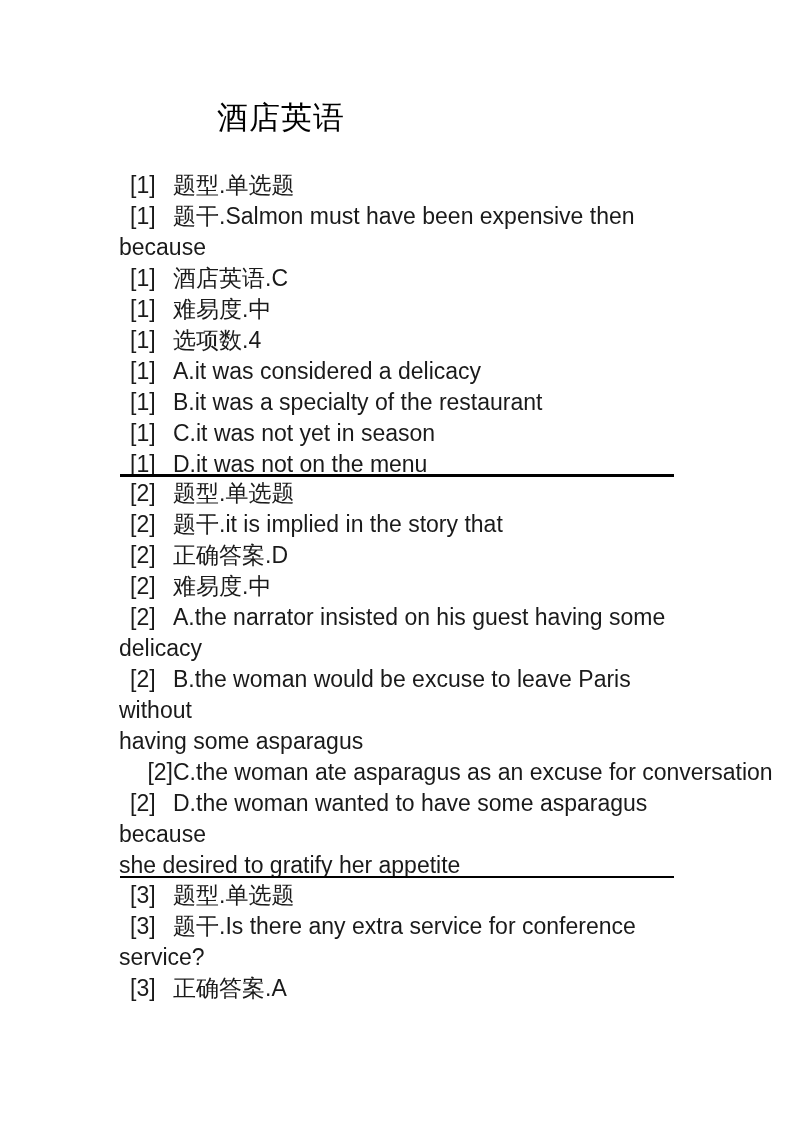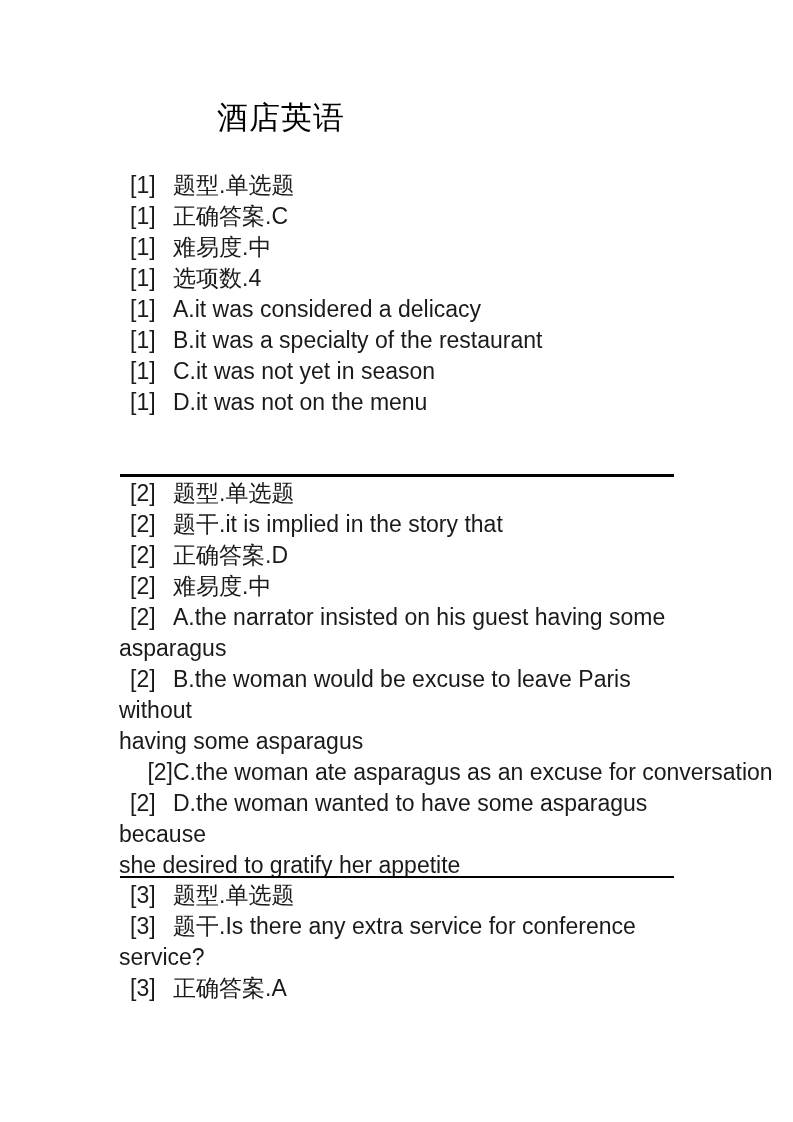--- a/index.html
+++ b/index.html
@@ -23,38 +23,39 @@
 </style>
 </head>
 <body>
 
 <div class="page">
 
   <div class="title">酒店英语</div>
 
   <div class="section" style="top:170px;">
     <p class="line"><span class="num">[1]</span><span class="txt">题型.单选题</span></p>
-    <p class="line"><span class="num">[1]</span><span class="txt">正确答案.C</span></p>
+    <p class="line"><span class="num">[1]</span><span class="txt">题干.Salmon must have been expensive then because</span></p>
+    <p class="line"><span class="num">[1]</span><span class="txt">酒店英语.C</span></p>
     <p class="line"><span class="num">[1]</span><span class="txt">难易度.中</span></p>
     <p class="line"><span class="num">[1]</span><span class="txt">选项数.4</span></p>
     <p class="line"><span class="num">[1]</span><span class="txt">A.it was considered a delicacy</span></p>
     <p class="line"><span class="num">[1]</span><span class="txt">B.it was a specialty of the restaurant</span></p>
     <p class="line"><span class="num">[1]</span><span class="txt">C.it was not yet in season</span></p>
     <p class="line"><span class="num">[1]</span><span class="txt">D.it was not on the menu</span></p>
   </div>
 
   <div class="rule" style="top:474px; height:3px;"></div>
 
   <div class="section" style="top:478px;">
     <p class="line"><span class="num">[2]</span><span class="txt">题型.单选题</span></p>
     <p class="line"><span class="num">[2]</span><span class="txt">题干.it is implied in the story that</span></p>
     <p class="line"><span class="num">[2]</span><span class="txt">正确答案.D</span></p>
     <p class="line"><span class="num">[2]</span><span class="txt">难易度.中</span></p>
     <p class="line"><span class="num">[2]</span><span class="txt">A.the narrator insisted on his guest having some</span></p>
-    <p class="line wrap">asparagus</p>
+    <p class="line wrap">delicacy</p>
     <p class="line"><span class="num">[2]</span><span class="txt">B.the woman would be excuse to leave Paris without</span></p>
     <p class="line wrap">having some asparagus</p>
     <p class="line" style="white-space:nowrap;text-align:right;"><span class="num">[2]</span><span class="txt">C.the woman ate asparagus as an excuse for conversation</span></p>
     <p class="line"><span class="num">[2]</span><span class="txt">D.the woman wanted to have some asparagus because</span></p>
     <p class="line wrap">she desired to gratify her appetite</p>
   </div>
 
   <div class="rule" style="top:876px; height:2px;"></div>
 
   <div class="section" style="top:880px;">

